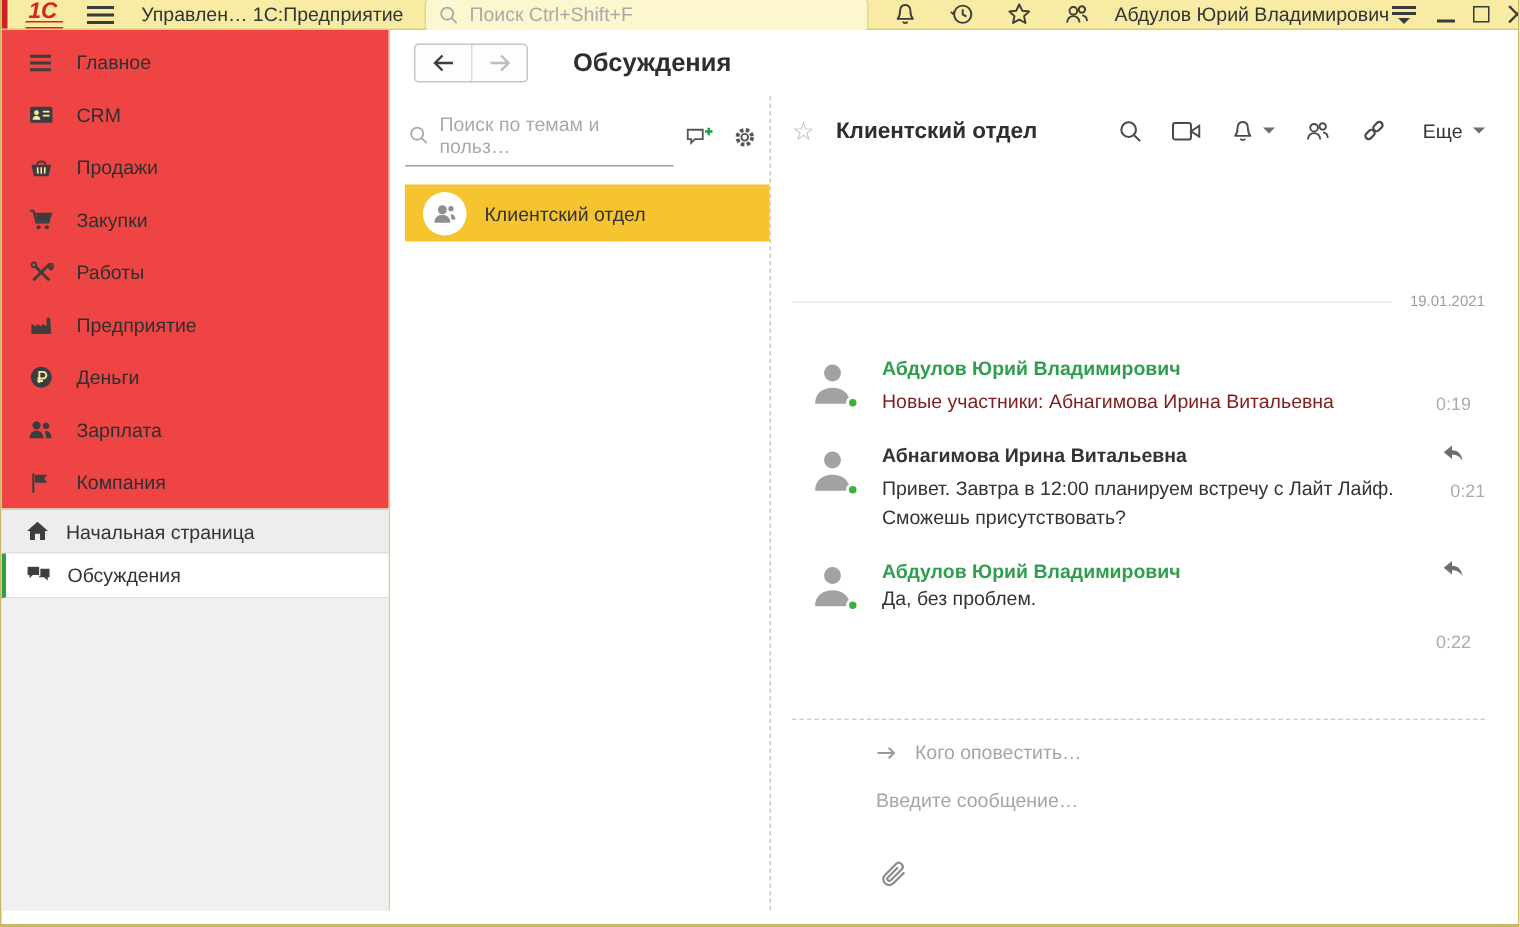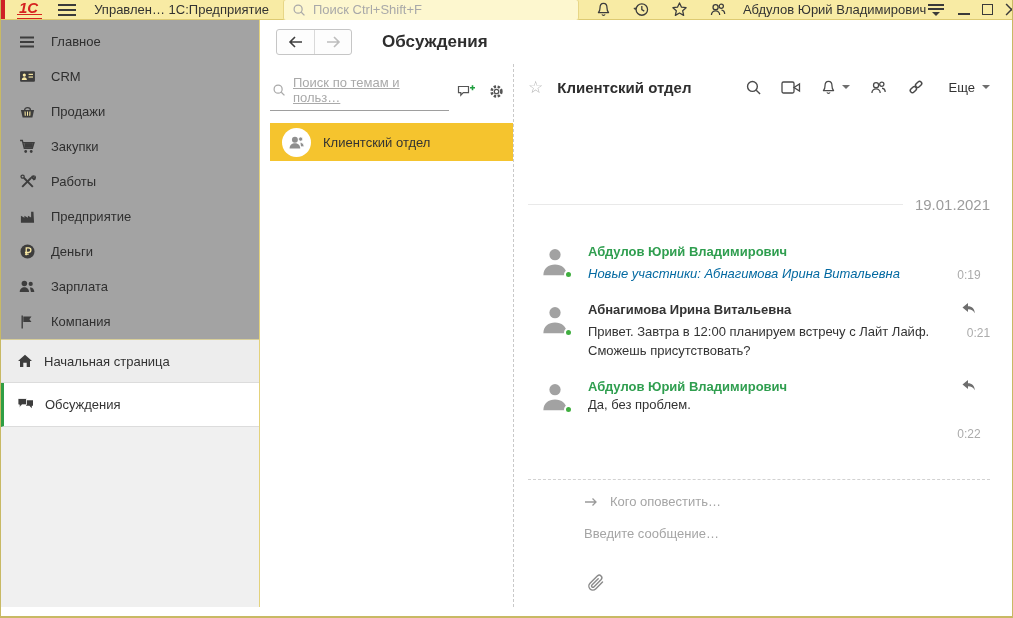--- a/index.html
+++ b/index.html
@@ -25,62 +25,62 @@
   .mainmenu { display:flex; flex-direction:column; align-items:center; gap:2px; width:20px; cursor:pointer;}
   .mainmenu i { height:2px; background:#3a3a3a; display:block;}
   .mainmenu i:nth-child(1){width:16px;} .mainmenu i:nth-child(2){width:16px;}
   .caret-down { width:0; height:0; border-left:4px solid transparent; border-right:4px solid transparent; border-top:4px solid #3a3a3a; }
   .btn-min { width:12px; height:10px; border-bottom:2px solid #3a3a3a; cursor:pointer;}
   .btn-max { width:11px; height:11px; border:1.6px solid #3a3a3a; cursor:pointer;}
 
   
   .body-row { display:flex; height:587px; }
   .sidebar { width:259px; flex:none; display:flex; flex-direction:column; background:#f0f0f0; border-right:1px solid #e3d27c; }
-  .side-menu { background:#a3a3a3; padding-top:4px; }
+  .side-menu { background:#ef4444; padding-top:4px; }
   .side-item { height:35px; display:flex; align-items:center; gap:15px; padding-left:17px; cursor:pointer; color:#2f2f2f; }
   .side-item .ic { width:18px; height:18px; color:#3d3d3d; display:flex; align-items:center; justify-content:center; flex:none;}
-  .tabs .tab { height:44px; display:flex; align-items:center; gap:11px; padding-left:16px; cursor:pointer; border-bottom:1px solid #dcdcdc;}
+  .tabs .tab { height:30px; display:flex; align-items:center; gap:11px; padding-left:16px; cursor:pointer; border-bottom:1px solid #dcdcdc;}
   .tab-home { background:#ededed; border-top:1px solid #d8cf9a; }
   .tab-active { background:#fff; border-left:3px solid #2f9e45; padding-left:13px !important; }
   .side-fill { flex:1; background:#f0f0f0; }
 
   .content { flex:1; display:flex; flex-direction:column; background:#fff; min-width:0;}
   .page-header { height:44px; display:flex; align-items:center; padding-left:16px; gap:30px; flex:none;}
   .navbtns { display:flex; border:1px solid #c6c6c6; border-radius:3px; background:#fdfdfd; overflow:hidden;}
   .navbtn { width:37px; height:24px; display:flex; align-items:center; justify-content:center; cursor:pointer;}
   .navbtn + .navbtn { border-left:1px solid #d9d9d9; }
   .page-title { font-size:17px; font-weight:bold; color:#2e2e2e; }
 
   .panes { flex:1; display:flex; min-height:0;}
   .chatlist { width:253px; flex:none; padding:8px 0 0 10px; }
   .cl-search-row { display:flex; align-items:center; gap:8px; padding-right:8px;}
-  .cl-search { flex:1; display:flex; align-items:center; gap:7px; border-bottom:1px solid #9e9e9e; padding:3px 0 5px 2px; color:#a9a9a9; cursor:text;text-decoration:underline;}
+  .cl-search { flex:1; display:flex; align-items:center; gap:7px; border-bottom:1px solid #9e9e9e; padding:3px 0 5px 2px; color:#a9a9a9; cursor:text;}
   .cl-icons { display:flex; align-items:center; gap:12px; color:#555; }
   .chat-item { margin-top:12px; height:38px; background:#f5c42e; display:flex; align-items:center; gap:12px; padding-left:12px; cursor:pointer;}
   .chat-item .av { width:29px; height:29px; border-radius:50%; background:#fff; display:flex; align-items:center; justify-content:center; color:#909090; flex:none;}
 
   .chatpane { flex:1; border-left:1px dashed #c9c9c9; display:flex; flex-direction:column; min-width:0;}
   .cp-header { height:40px; display:flex; align-items:center; gap:14px; padding:6px 22px 0 14px; flex:none;}
   .cp-title { font-size:15px; font-weight:bold; color:#2e2e2e; margin-right:auto;}
   .cp-icons { display:flex; align-items:center; gap:19px; color:#4a4a4a; }
   .cp-more { display:flex; align-items:center; gap:7px; margin-left:10px; cursor:pointer; color:#333;}
   .star { color:#b5b5b5; font-size:17px; cursor:pointer; line-height:1;}
 
   .messages { flex:1; padding:92px 22px 0 14px; overflow:hidden;}
-  .date-row { display:flex; align-items:center; color:#9c9c9c; font-size:15px; margin-bottom:22px;}
+  .date-row { display:flex; align-items:center; color:#9c9c9c; font-size:10px; margin-bottom:22px;}
   .date-row .line { flex:1; height:1px; background:#e9e9e9; margin-right:12px;}
   .msg { display:flex; padding:9px 0 9px 12px; }
   .msg .avwrap { width:30px; height:34px; position:relative; flex:none; margin-top:2px;}
   .msg .dot { position:absolute; right:-3px; bottom:1px; width:9px; height:9px; border-radius:50%; background:#3fae3f; border:2px solid #fff;}
   .msg .mbody { flex:1; margin-left:18px; min-width:0;}
   .msg .author { font-weight:bold; margin-bottom:6px;}
   .author.green { color:#2f9e4f; }
   .msg .recipient { color:#9a9a9a; font-size:12.5px; margin:-2px 0 10px 0;}
   .msg .text { color:#333; line-height:1.45; max-width:385px;}
-  .msg .text.sys { color:#0369a1; font-style:italic;}
+  .msg .text.sys { color:#7f1d1d; }
   .msg .mright { width:42px; flex:none; display:flex; flex-direction:column; align-items:center;}
   .reply { color:#6e6e6e; cursor:pointer; height:15px;}
   .mtime { color:#ababab; font-size:12px;}
   .m1 .mtime { margin-top:24px;}
   .m2 .mtime { margin-top:9px;padding-left:19px;}
   .m3 .mtime { margin-top:33px;}
 
   .compose { flex:none; border-top:1px dashed #d2d2d2; margin:0 22px 0 14px; padding:14px 0 10px 12px; height:128px;}
   .notify-row { display:flex; align-items:center; gap:12px; color:#a5a5a5; cursor:text; padding-left:44px;}
   .msg-input { color:#a5a5a5; margin-top:17px; padding-left:44px; cursor:text;}

